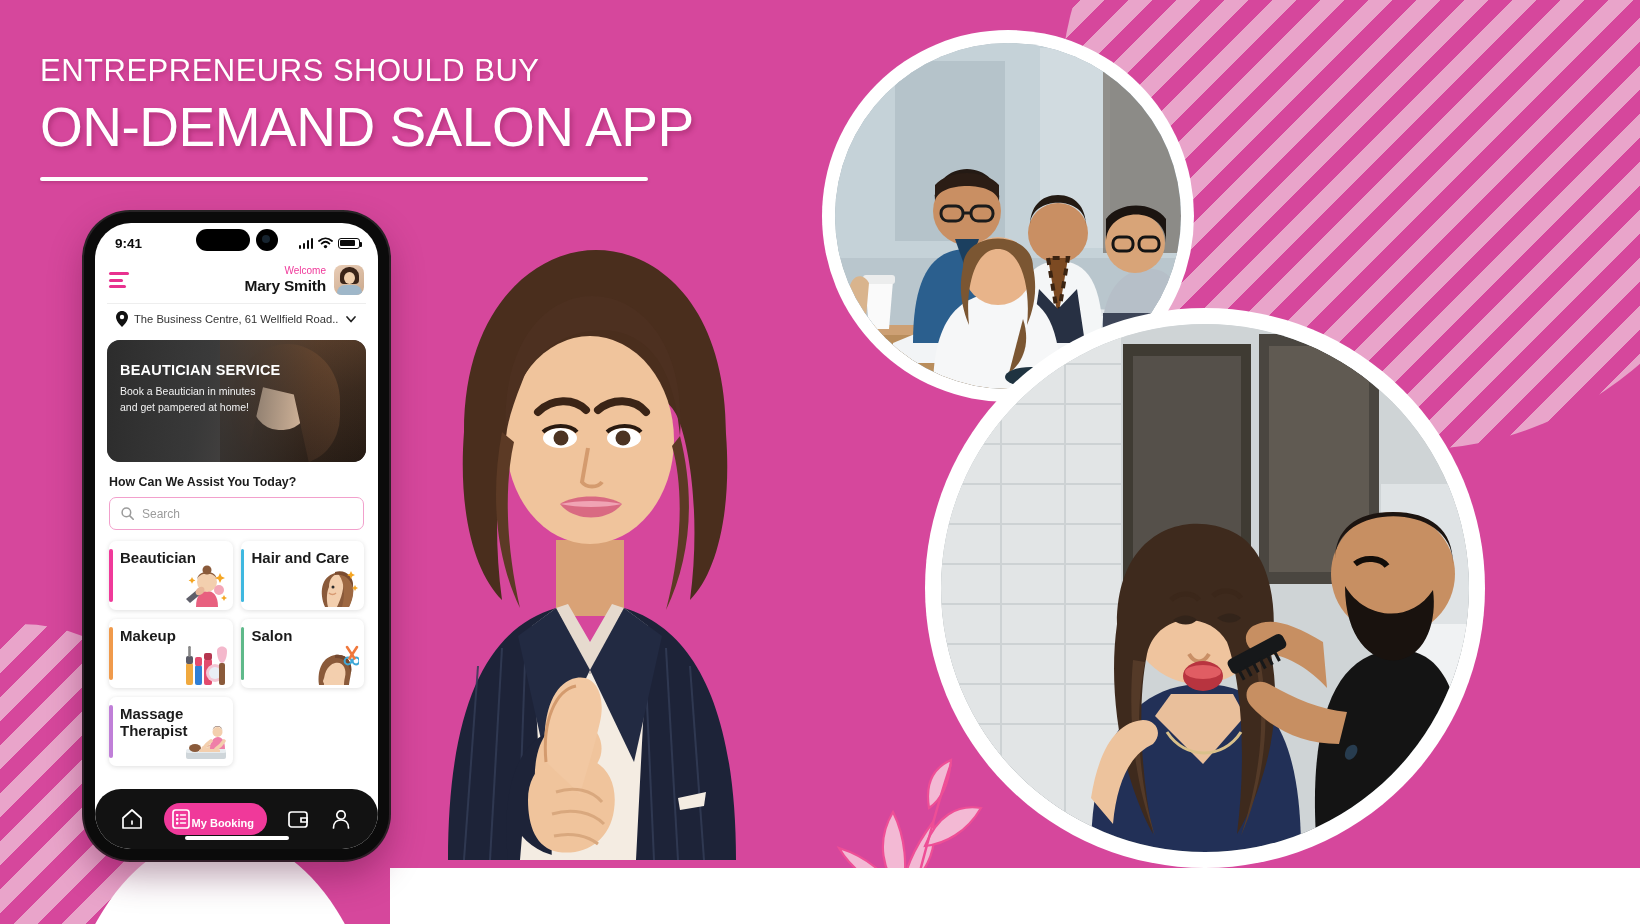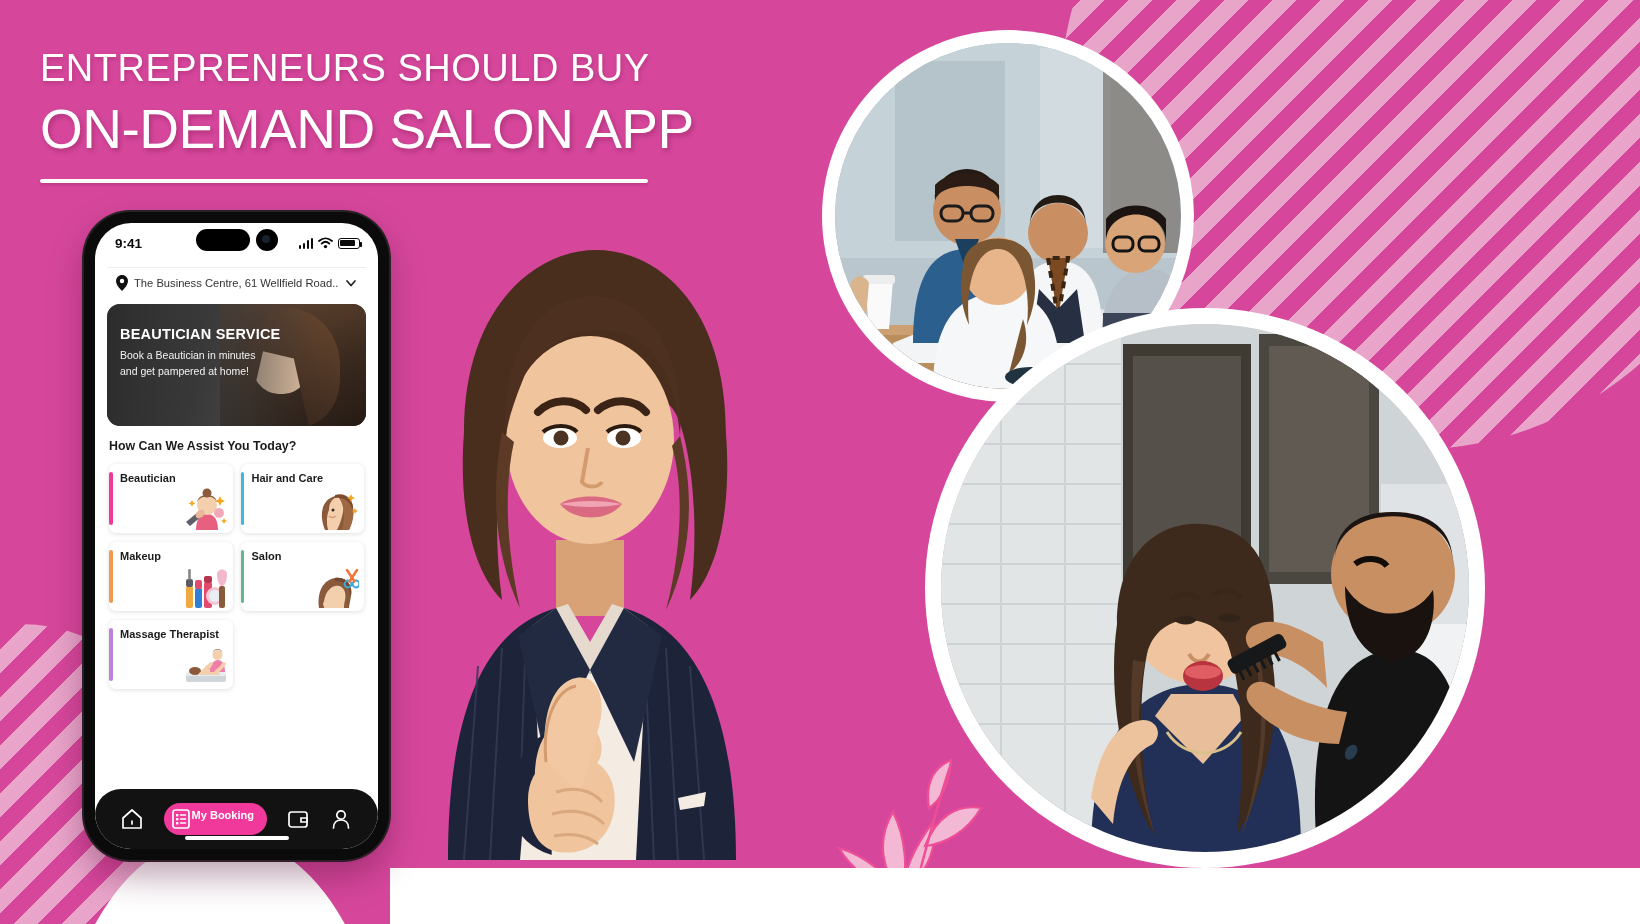--- a/index.html
+++ b/index.html
@@ -33,23 +33,24 @@
   }
   .white-bottom-round {
     position:absolute; left:55px; bottom:-170px;
     width:330px; height:260px; background:#FFFFFF;
     border-radius:50% 50% 0 0 / 100% 100% 0 0;
   }
 
   
   .headline-wrap { position:absolute; left:40px; top:48px; width:780px; }
   .kicker {
-    font-size:38px; letter-spacing:.5px; color:#FFFFFF; font-weight:400;
+    font-size:31px; letter-spacing:.5px; color:#FFFFFF; font-weight:400;
     text-transform:uppercase; line-height:1.1;
     text-shadow:1px 2px 4px rgba(120,20,70,.35);
+    margin-top:6px;
   }
   .headline {
     font-size:55px; font-weight:400; color:#FFFFFF; letter-spacing:-0.5px;
     text-transform:uppercase; line-height:1.15; margin-top:8px;
     text-shadow:2px 3px 5px rgba(120,20,70,.4);
   }
   .rule { margin-top:18px; width:608px; height:4px; background:#FFFFFF; border-radius:2px;
           box-shadow:0 2px 3px rgba(120,20,70,.25); }
 
   
@@ -162,31 +163,31 @@
     display:flex; align-items:center; gap:8px; padding:0 11px; background:#fff; flex:0 0 auto;
   }
   .search-ph { font-size:12px; color:#9b9b9b; }
 
   .cats { margin:11px 14px 0 14px; display:grid; grid-template-columns:1fr 1fr; gap:9px 8px; flex:0 0 auto; }
   .cat {
     height:69px; background:#fff; border-radius:7px; position:relative; overflow:hidden;
     box-shadow:0 1px 5px rgba(0,0,0,.13);
   }
   .cat-accent { position:absolute; left:0; top:8px; bottom:8px; width:3.5px; border-radius:2px; }
-  .cat-label { position:absolute; left:11px; top:8px; font-size:11px; font-weight:700; color:#1b1b1b; }
+  .cat-label { position:absolute; left:11px; top:8px; font-size:15px; font-weight:700; color:#1b1b1b; }
   .cat-ico { position:absolute; right:5px; bottom:3px; width:44px; height:42px; }
 
   .tabbar {
     margin-top:auto; height:60px; background:#121212; border-radius:26px 26px 34px 34px;
     display:flex; align-items:center; justify-content:space-around; padding:0 16px;
     position:relative; flex:0 0 auto;
   }
   .tab-ico { width:22px; height:22px; cursor:pointer; }
   .tab-active {
-    display:flex; align-items:flex-start; gap:2px; background:#F0399A;
+    display:flex; align-items:flex-end; gap:2px; background:#F0399A;
     border-radius:16px; padding:6px 13px 6px 8px; cursor:pointer;
   }
   .tab-active span { font-size:11px; color:#fff; font-weight:600; }
   .home-ind { position:absolute; left:50%; bottom:9px; transform:translateX(-50%);
               width:104px; height:4px; background:#fff; border-radius:3px; }
 </style>
 </head>
 <body>
 
 <div class="banner">
@@ -442,20 +443,38 @@
             <path d="M1 4 C5 0.4 10 0.4 14 4" stroke="#0b0b0b" stroke-width="1.8" fill="none" stroke-linecap="round"></path>
             <path d="M3.6 6.6 C6 4.4 9 4.4 11.4 6.6" stroke="#0b0b0b" stroke-width="1.8" fill="none" stroke-linecap="round"></path>
             <circle cx="7.5" cy="9.6" r="1.7" fill="#0b0b0b"></circle>
           </svg>
           <div class="batt">
               <i></i>
             </div>
         </div>
       </div>
 
+      <div class="app-head">
+        <div class="hamburger">
+          <span></span>
+            <span></span>
+            <span></span>
+        </div>
+        <div class="greet">
+          <div class="greet-txt">
+            <div class="welcome">Welcome</div>
+            <div class="username">Mary Smith</div>
+          </div>
+          <div class="avatar">
+            <div class="av-hair"></div>
+              <div class="av-face"></div>
+              <div class="av-body"></div>
+          </div>
+        </div>
+      </div>
 
       <div class="locbar">
         <svg class="pin" viewBox="0 0 12 16">
           <path d="M6 0 C2.7 0 0 2.7 0 6 C0 10.5 6 16 6 16 C6 16 12 10.5 12 6 C12 2.7 9.3 0 6 0 Z" fill="#111"></path>
           <circle cx="6" cy="6" r="2.2" fill="#fff"></circle>
         </svg>
         <div class="loctxt">The Business Centre, 61 Wellfield Road...</div>
         <svg class="chev" viewBox="0 0 12 12">
           <path d="M2 4 L6 8.5 L10 4" stroke="#222" stroke-width="1.7" fill="none" stroke-linecap="round" stroke-linejoin="round"></path>
         </svg>
@@ -465,20 +484,27 @@
         <div class="promo-model"></div>
         <div class="promo-shade"></div>
         <div class="promo-txt">
           <div class="promo-title">BEAUTICIAN SERVICE</div>
           <div class="promo-sub">Book a Beautician in minutes and get pampered at home!</div>
         </div>
       </div>
 
       <div class="assist">How Can We Assist You Today?</div>
 
+      <div class="searchbar">
+        <svg width="13" height="13" viewBox="0 0 13 13">
+          <circle cx="5.4" cy="5.4" r="4.3" stroke="#9b9b9b" stroke-width="1.5" fill="none"></circle>
+          <line x1="8.6" y1="8.6" x2="12.2" y2="12.2" stroke="#9b9b9b" stroke-width="1.6" stroke-linecap="round"></line>
+        </svg>
+        <div class="search-ph">Search</div>
+      </div>
 
       <div class="cats">
 
         <div class="cat">
           <div class="cat-accent" style="background:#F0399A"></div>
           <div class="cat-label">Beautician</div>
           <svg class="cat-ico" viewBox="0 0 44 42">
             <path d="M12 42 C12 30 17 26 23 26 C29 26 34 30 34 42 Z" fill="#e8607f"></path>
             <circle cx="23" cy="17" r="10" fill="#f3cfae"></circle>
             <path d="M13 16 C13 6 33 6 33 16 C33 10 29 7 23 7 C17 7 13 10 13 16 Z" fill="#8a5a3a"></path>

